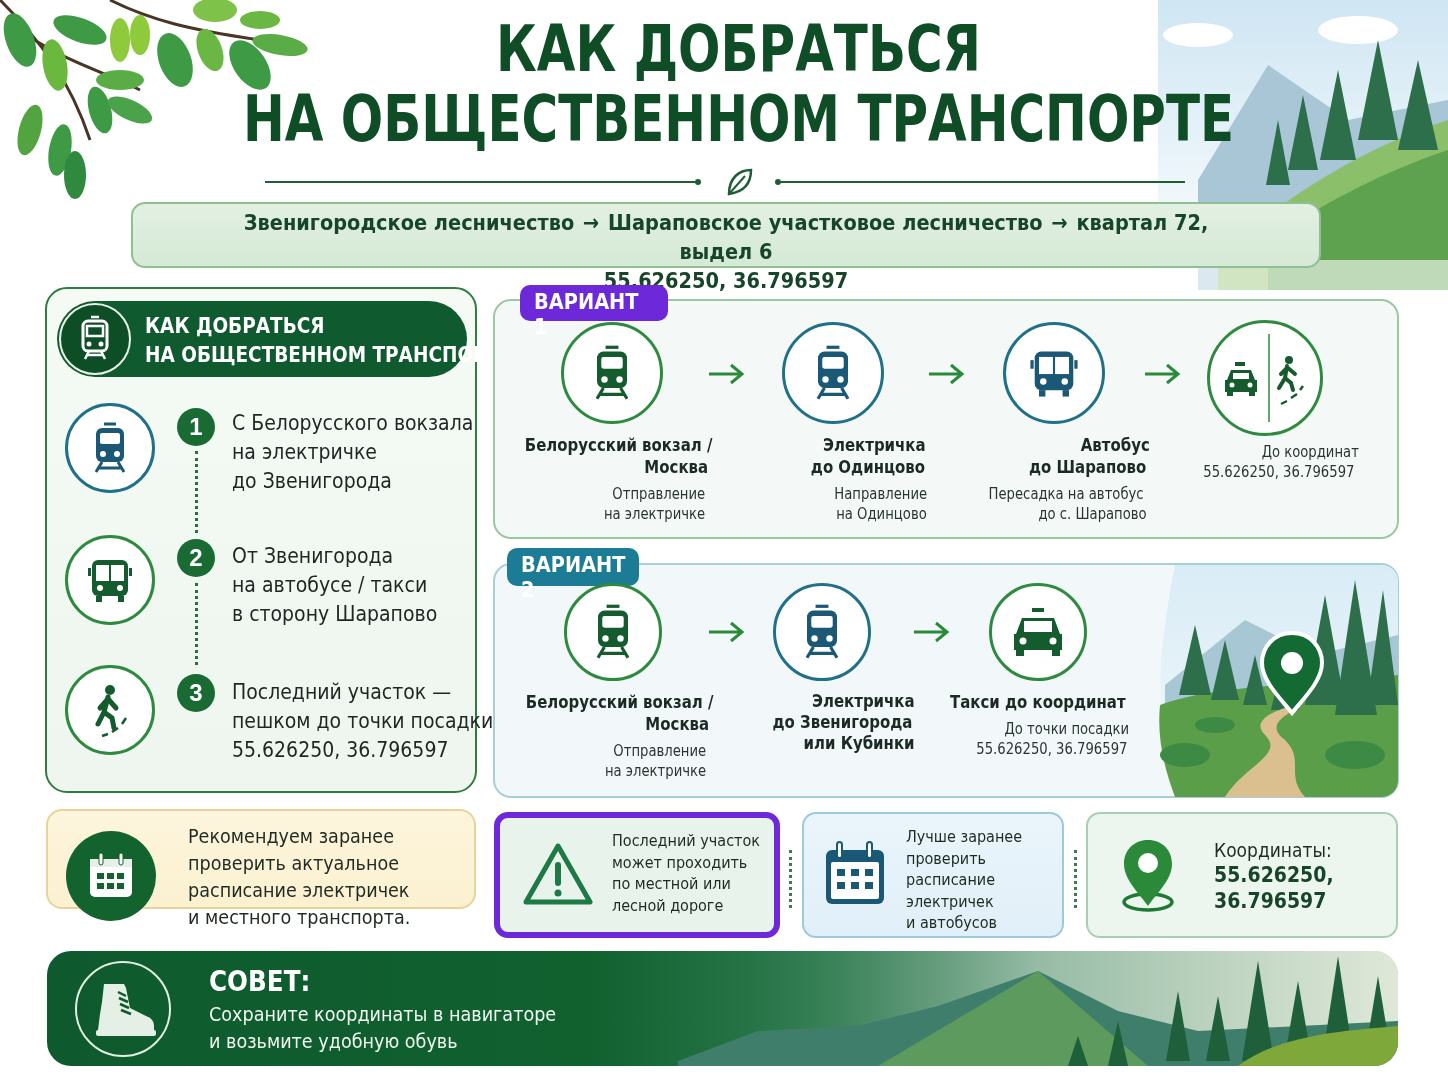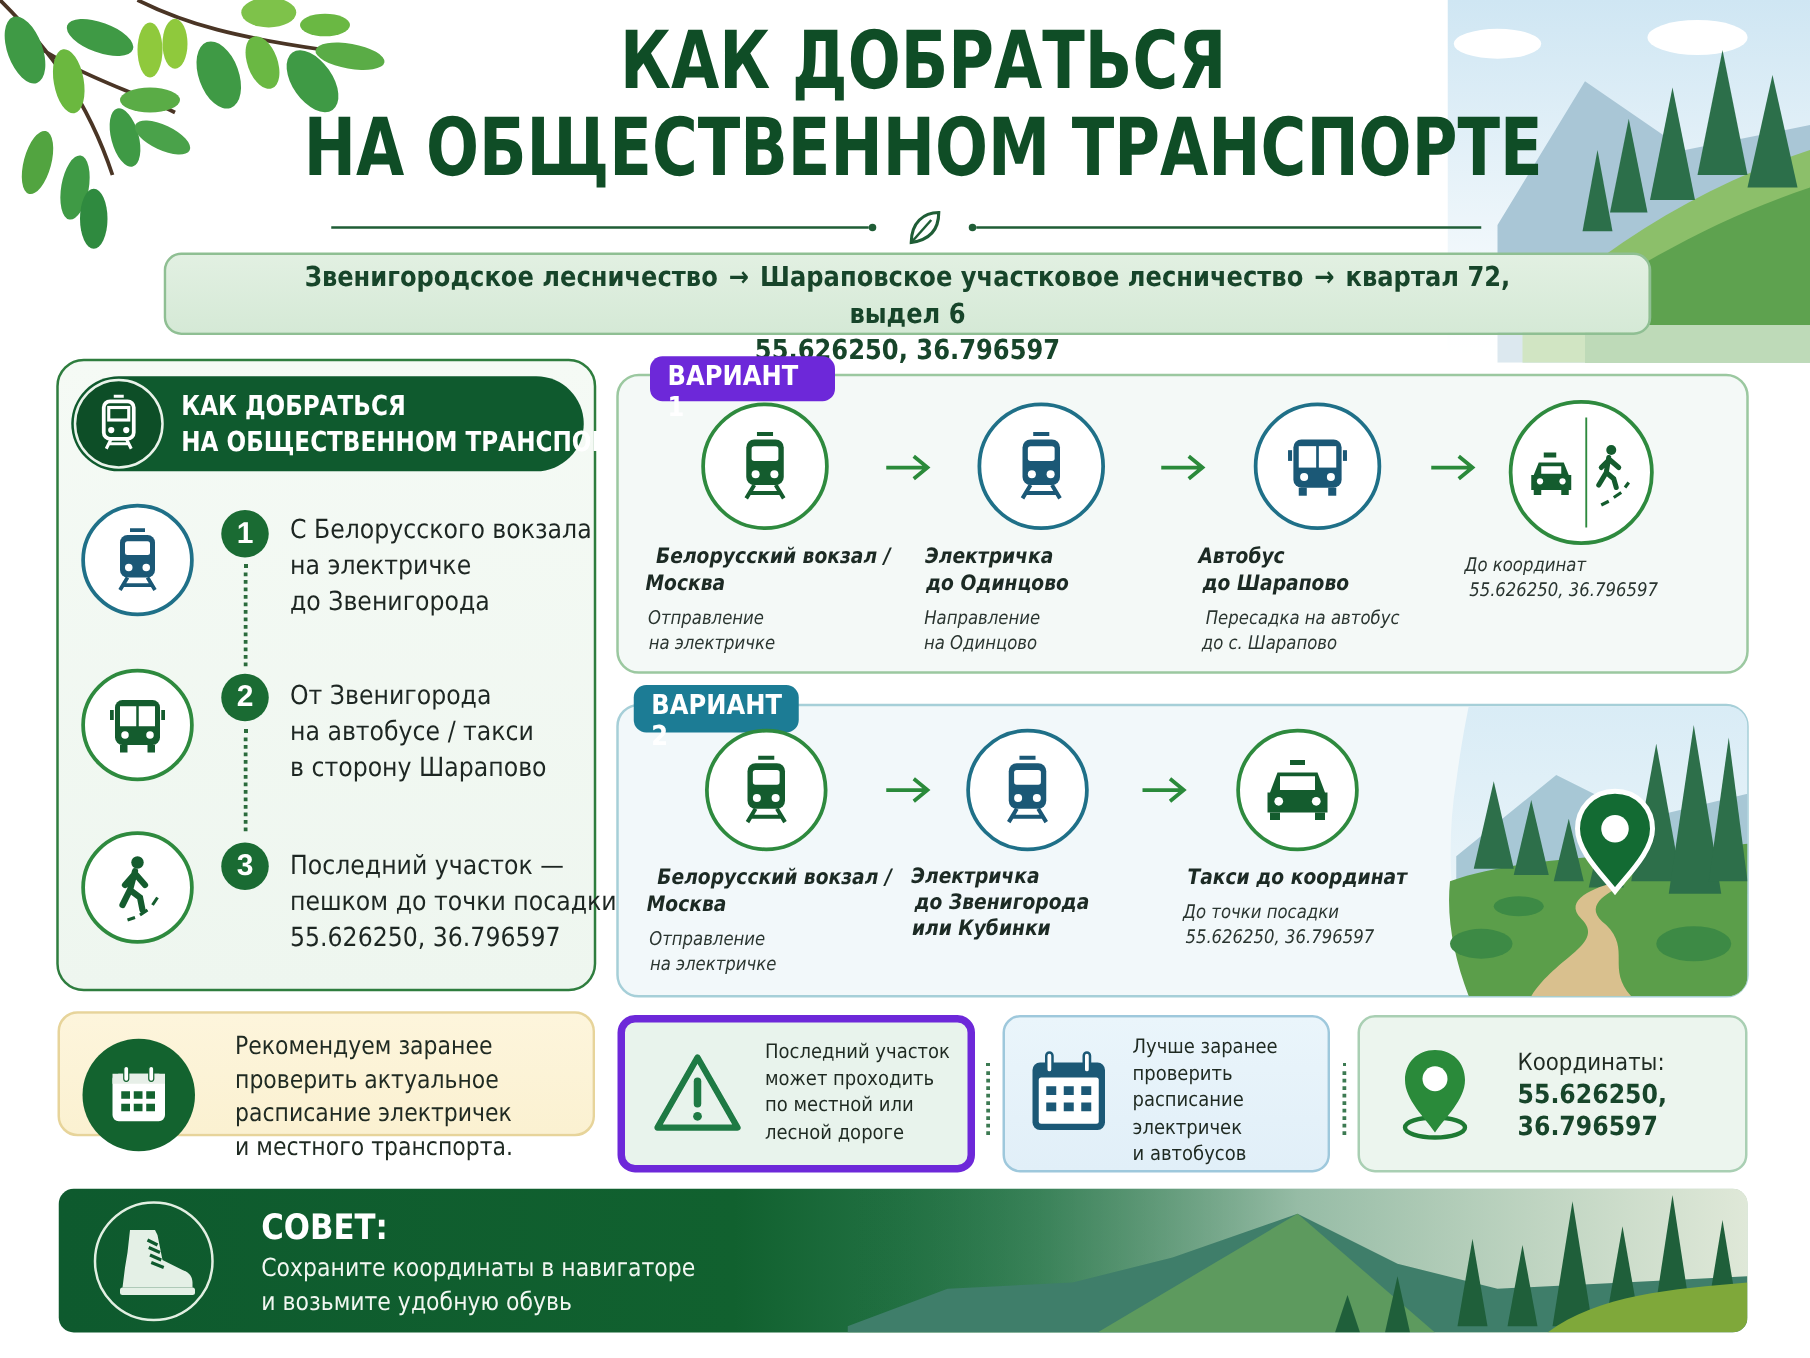--- a/index.html
+++ b/index.html
@@ -88,21 +88,21 @@
   .v1 { left: 493px; top: 299px; width: 906px; height: 240px; border: 2px solid #9bc8a0; }
   .v2 { left: 493px; top: 563px; width: 906px; height: 235px; border: 2px solid #a6cfd8; background: #f2f8fa; }
   .vtag {
     position: absolute; color: #fff; font-weight: 700; font-size: 22px;
     padding: 4px 14px; border-radius: 10px; font-family: "DejaVu Sans", sans-serif;
   }
   .vtag span { display: inline-block; transform: scaleX(0.88); transform-origin: left center; }
   .vtag1 { left: 507px; top: 285px; background: #6d28d9; height: 36px; width: 148px; margin-left: 13px; }
   .vtag2 { left: 507px; top: 548px; background: #1c7c95; height: 38px; width: 132px; }
 
-  .vstep { position: absolute; width: 200px; text-align: left; font-style: italic; }
+  .vstep { position: absolute; width: 200px; text-align: right; }
   .vstep .circ {
     width: 102px; height: 102px; border-radius: 50%; margin: 0 auto; background: #fff;
     display: flex; align-items: center; justify-content: center;
   }
   .vstep .ttl {
     margin-top: 10px; font-weight: 700; font-size: 17px; line-height: 22px; color: #1c2a24;
     font-family: "DejaVu Sans", sans-serif;
   }
   .vstep .sub {
     margin-top: 6px; font-size: 15px; line-height: 20px; color: #2a3530;
@@ -140,21 +140,21 @@
     position: absolute; font-size: 16px; line-height: 21.5px; color: #1f2a22;
     font-family: "DejaVu Sans", sans-serif; transform: scaleX(0.9); transform-origin: left top;
     white-space: nowrap;
   }
   .coords-label { font-size: 19px !important; }
   .coords-val { font-size: 21px; font-weight: 700; color: #17452a; display: block; line-height: 26px; }
   .dotsep { position: absolute; width: 2px; height: 58px; border-left: 3px dotted #3c7a52; }
 
   
   .tip {
-    left: 47px; top: 951px; width: 1351px; height: 115px; border-radius: 12px; overflow: hidden;
+    left: 47px; top: 951px; width: 1351px; height: 115px; border-radius: 24px; overflow: hidden;
     background: linear-gradient(90deg, #0e5a2e 0%, #11612f 40%, #2f7d52 58%, #6fa48a 75%, #b9d0b6 100%);
   }
   .tip .boot-circ {
     position: absolute; left: 28px; top: 10px; width: 96px; height: 96px; border-radius: 50%;
     border: 2px solid #e2efe2; display: flex; align-items: center; justify-content: center;
   }
   .tip .head {
     position: absolute; left: 162px; top: 14px; color: #fff; font-weight: 700; font-size: 28px;
     font-family: "DejaVu Sans", sans-serif; transform: scaleX(0.88); transform-origin: left top;
   }

